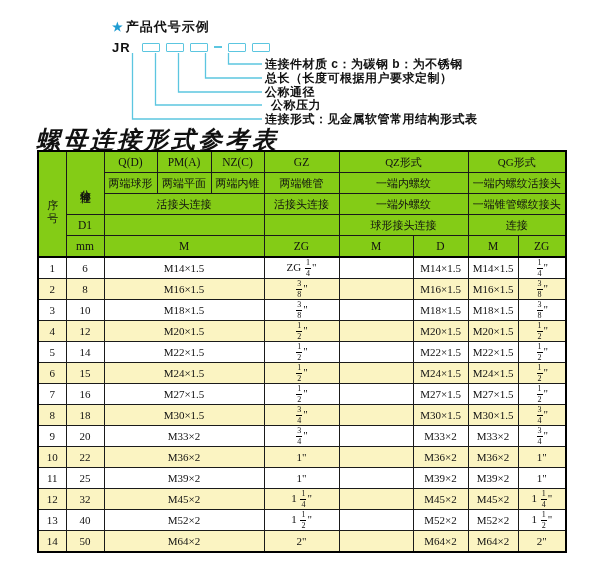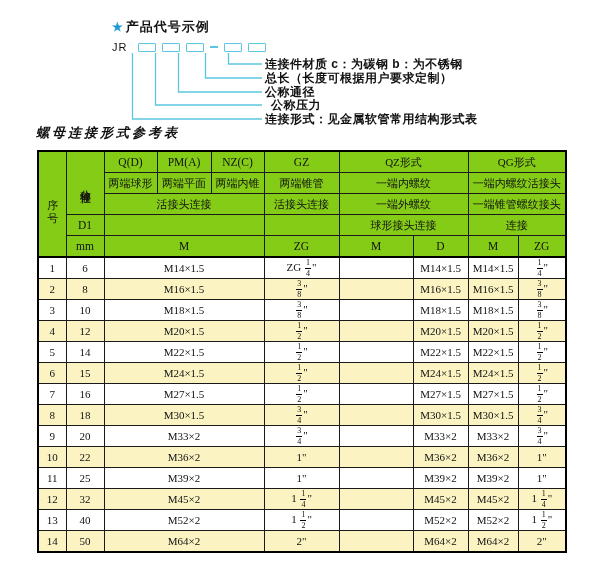--- a/index.html
+++ b/index.html
@@ -10,36 +10,36 @@
 
   
   .diagram{position:relative;width:504px;height:126px;}
   .diagram svg{position:absolute;left:0;top:0;pointer-events:none;}
   .diag-heading{
     position:absolute;left:112px;top:18px;font-size:13px;font-weight:bold;
     letter-spacing:1px;white-space:nowrap;
   }
   .diag-heading .star{color:#1e9cd2;margin-right:2px;font-size:12px;}
   .code-row{position:absolute;left:112px;top:40px;display:flex;align-items:center;height:14px;}
-  .code-prefix{font-size:11px;font-weight:normal;letter-spacing:1px;margin-right:11px;}
+  .code-prefix{font-size:13px;font-weight:bold;letter-spacing:1px;margin-right:11px;}
   .code-box{
     display:inline-block;width:16px;height:7px;border:1.5px solid #5cc6e0;
     border-radius:1px;margin-right:6px;background:#fff;
   }
   .code-dash{display:inline-block;width:8px;height:0;border-top:2px solid #5cc6e0;margin-right:6px;}
   .diag-label{
     position:absolute;left:265px;font-size:12px;font-weight:bold;white-space:nowrap;
     line-height:13px;letter-spacing:0.5px;
   }
 
   
   .table-title{
     position:absolute;left:36px;top:124px;
     font-family:"DejaVu Serif",serif;font-style:italic;font-weight:bold;
-    font-size:13px;letter-spacing:3px;white-space:nowrap;
+    font-size:24px;letter-spacing:3px;white-space:nowrap;
   }
 
   
   table.ref{
     position:absolute;left:37px;top:150px;width:528px;
     border-collapse:collapse;table-layout:fixed;
     font-family:"Liberation Serif",serif;font-size:11px;
   }
   table.ref th,table.ref td{
     border:1px solid #1a1a1a;text-align:center;vertical-align:middle;

